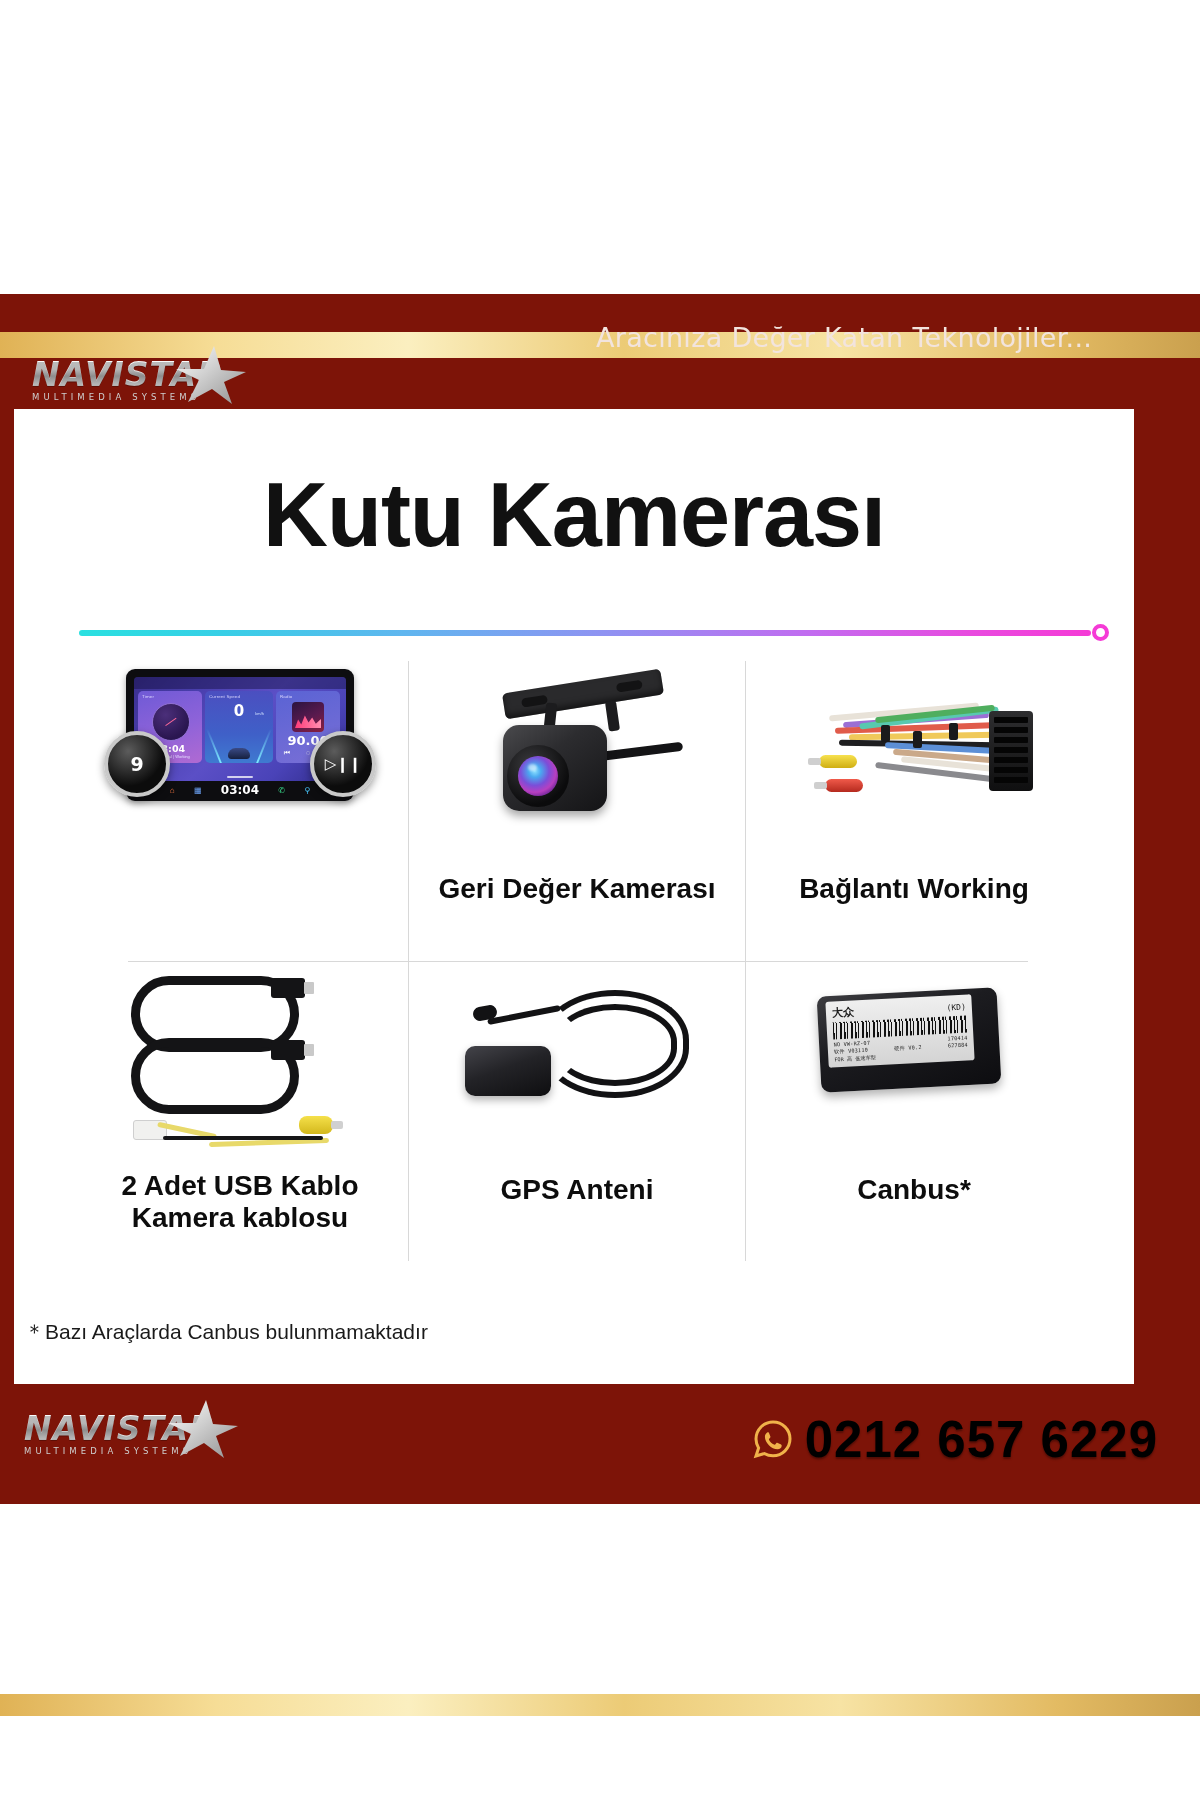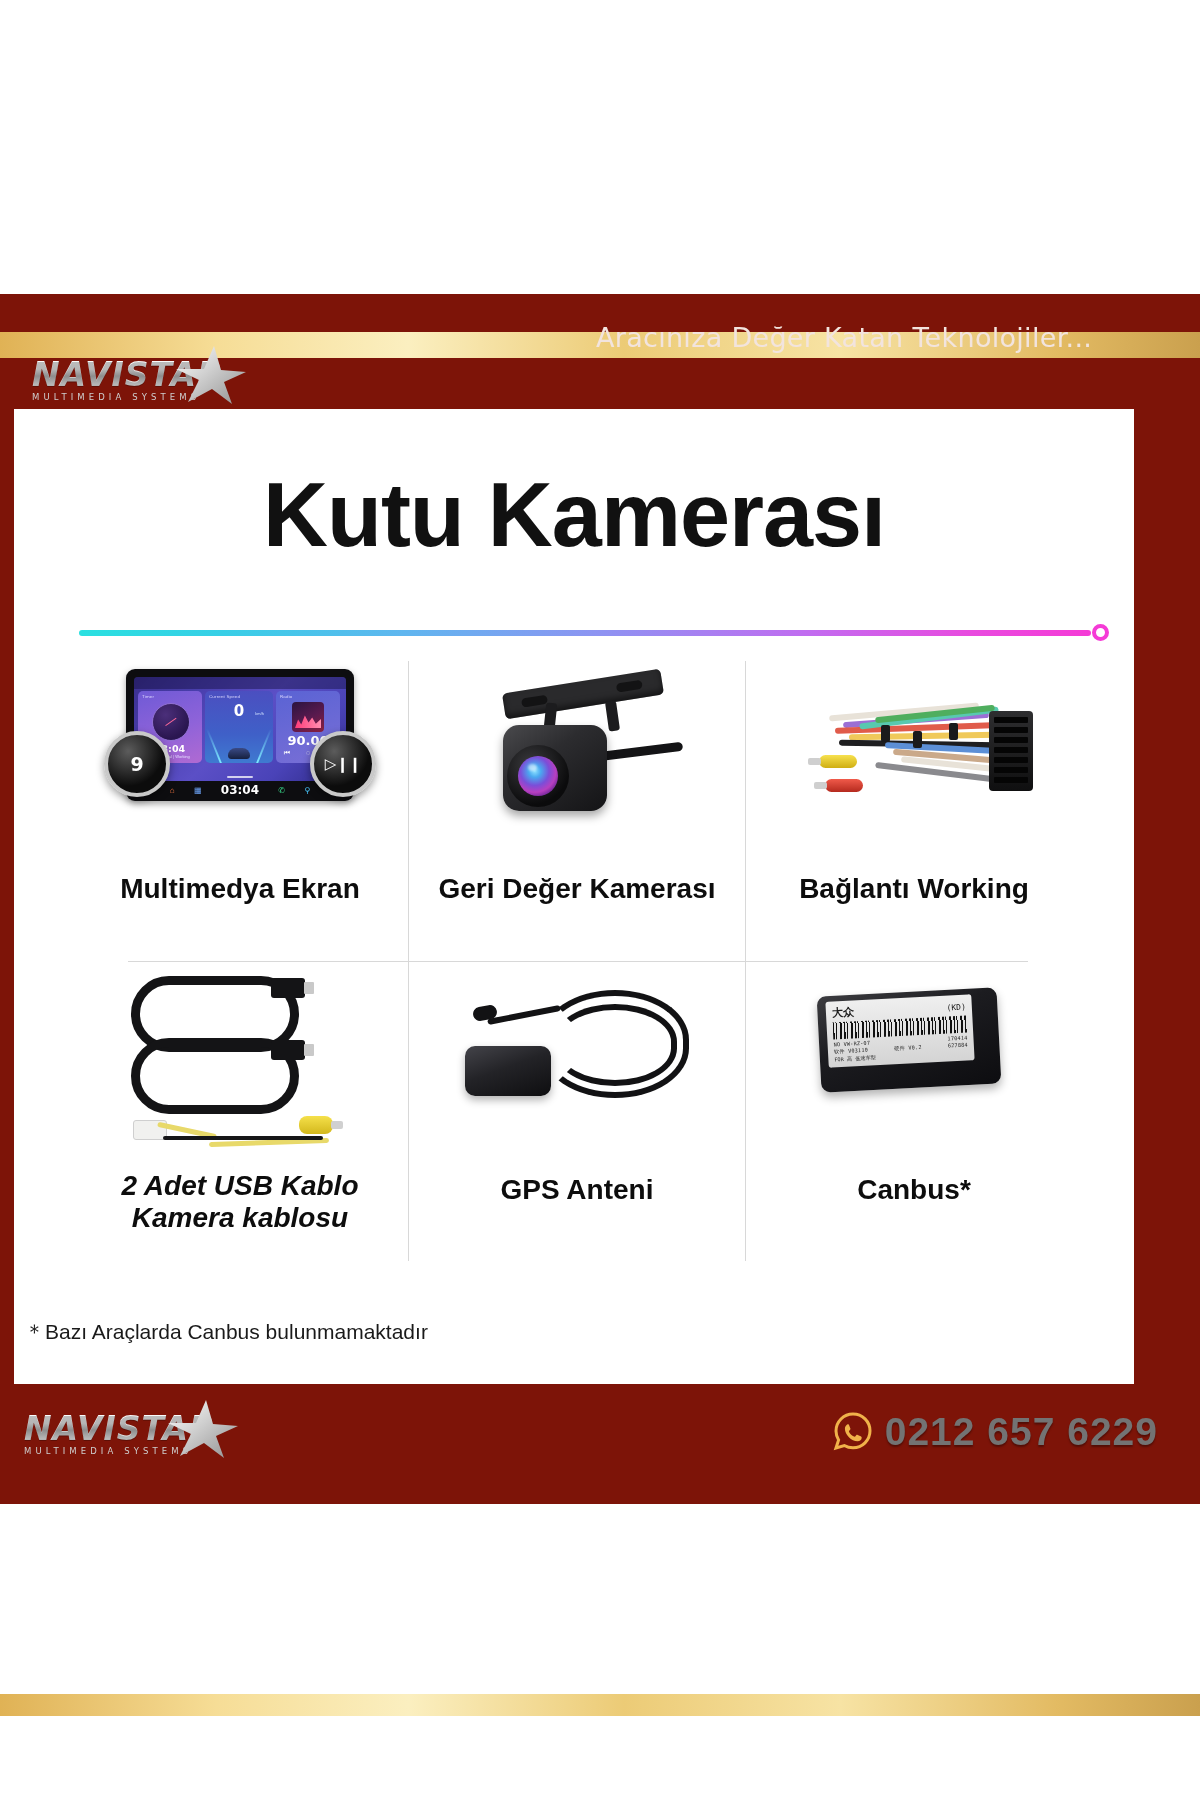--- a/index.html
+++ b/index.html
@@ -59,22 +59,22 @@
   .vline{position:absolute;width:1px;background:#d8d8d8;}
   .hline{position:absolute;height:1px;background:#d8d8d8;}
 
   
   .footnote{position:absolute;left:24px;top:1318px;font-size:21px;color:#1a1a1a;
       font-family:"Liberation Sans",sans-serif;}
 
   
   .footer{position:absolute;left:0;top:1384px;width:1200px;height:120px;}
   .phone{position:absolute;display:flex;align-items:center;gap:10px;}
-  .phone-num{font-family:"Liberation Sans",sans-serif;font-weight:bold;font-size:39px;
-      color:#737373;letter-spacing:1px;text-shadow:0 2px 2px rgba(0,0,0,.35);}
+  .phone-num{font-family:"Liberation Sans",sans-serif;font-weight:bold;font-size:51px;
+      color:#000000;letter-spacing:1px;text-shadow:0 2px 2px rgba(0,0,0,.35);}
 
   
   
   .hu{position:absolute;left:50%;top:8px;transform:translateX(-50%);width:272px;height:150px;}
   .hu-bezel{position:absolute;left:22px;top:0;width:228px;height:132px;border-radius:9px;
       background:#0d0d10;box-shadow:0 3px 7px rgba(0,0,0,.35);}
   .hu-screen{position:absolute;left:8px;top:8px;width:212px;height:104px;border-radius:4px;
       background:linear-gradient(135deg,#3a2f8e 0%,#4a3fae 25%,#5b4fc6 50%,#4a43b8 75%,#2f2a86 100%);
       overflow:hidden;}
   .hu-status{position:absolute;left:0;top:0;width:100%;height:12px;
@@ -307,21 +307,20 @@
               </div>
             </div>
             <div class="knob left">
               <span>9</span>
             </div>
             <div class="knob right">
               <span style="font-size:15px;">▷❙❙</span>
             </div>
           </div>
         </div>
-        <div class="caption" style="top:212px;">Multimedya Ekran</div>
       </div>
 
       <div class="cell" style="left:337px;top:0;width:336px;height:300px;">
         <div class="thumb">
           <div class="cam">
             <div class="cam-bracket"></div>
             <div class="cam-arm"></div>
             <div class="cam-arm2"></div>
             <div class="cam-wire"></div>
             <div class="cam-body">
@@ -360,21 +359,21 @@
               <i style="top:36px"></i>
                 <i style="top:46px"></i>
                 <i style="top:56px"></i>
                 <i style="top:66px"></i>
             </div>
           </div>
         </div>
         <div class="caption" style="top:212px;">Bağlantı Working</div>
       </div>
 
-      <div class="cell" style="left:0;top:301px;width:336px;height:300px;font-style:italic;">
+      <div class="cell" style="left:0;top:301px;width:336px;height:300px;">
         <div class="thumb">
           <div class="usb">
             <div class="loop" style="left:6px;top:10px;"></div>
             <div class="usbplug" style="left:146px;top:12px;"></div>
             <div class="loop" style="left:6px;top:72px;"></div>
             <div class="usbplug" style="left:146px;top:74px;"></div>
             <div class="ycable">
               <div class="wplug"></div>
               <div class="ywire" style="left:24px;top:14px;width:60px;transform:rotate(12deg);"></div>
               <div class="ywire" style="left:76px;top:26px;width:120px;transform:rotate(-2deg);"></div>

